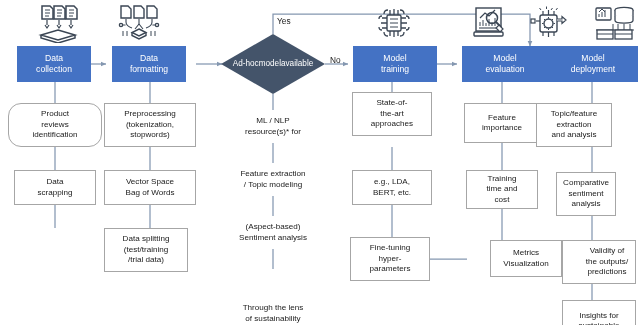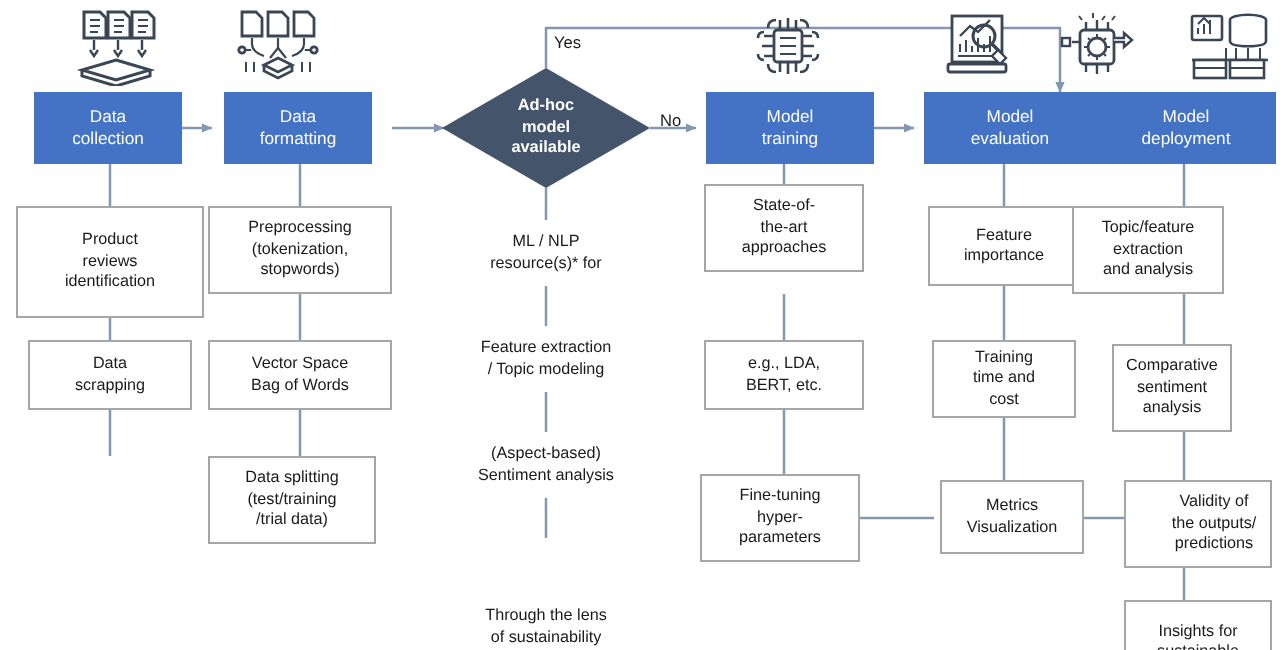--- a/index.html
+++ b/index.html
@@ -33,24 +33,23 @@
   }
   .mainbox span{display:block;}
 
   
   .diamond-wrap{position:absolute;}
   .diamond-shape{
     position:absolute;left:0;top:0;width:100%;height:100%;
   }
   .diamond-label{
     position:absolute;left:0;top:0;width:100%;height:100%;
-    display:flex;flex-direction:column;align-items:center;justify-content:center;
+    display:flex;flex-direction:row;align-items:center;justify-content:center;
     color:#ffffff;font-size:8.2px;line-height:10.4px;text-align:right;
     box-sizing:border-box;
-    font-weight:bold;
   }
 
   
   .sub{
     position:absolute;
     background:#ffffff;
     border:1px solid #a6a6a6;
     display:flex;
     flex-direction:column;
     align-items:center;
@@ -265,21 +264,21 @@
   </div>
 
   <div class="mainbox" style="left:548px;top:46px;width:90px;height:36px;">
     <span>Model</span>
     <span>deployment</span>
   </div>
 
   <div class="branch" style="left:277px;top:16px;">Yes</div>
   <div class="branch" style="left:330px;top:55px;">No</div>
 
-  <div class="sub" style="left:8px;top:103px;width:94px;height:56px;">
+  <div class="sub" style="left:8px;top:103px;width:94px;height:44px;border-radius:13px;">
     <span>Product</span>
     <span>reviews</span>
     <span>identification</span>
   </div>
   <div class="sub" style="left:14px;top:170px;width:82px;height:35px;">
     <span>Data</span>
     <span>scrapping</span>
   </div>
 
   <div class="sub" style="left:104px;top:103px;width:92px;height:44px;">
@@ -331,21 +330,21 @@
 
   <div class="sub" style="left:464px;top:103px;width:76px;height:40px;">
     <span>Feature</span>
     <span>importance</span>
   </div>
   <div class="sub" style="left:466px;top:170px;width:72px;height:39px;">
     <span>Training</span>
     <span>time and</span>
     <span>cost</span>
   </div>
-  <div class="sub" style="left:470px;top:240px;width:72px;height:37px;">
+  <div class="sub" style="left:490px;top:240px;width:72px;height:37px;">
     <span>Metrics</span>
     <span>Visualization</span>
   </div>
 
   <div class="sub" style="left:536px;top:103px;width:76px;height:44px;">
     <span>Topic/feature</span>
     <span>extraction</span>
     <span>and analysis</span>
   </div>
   <div class="sub" style="left:556px;top:172px;width:60px;height:44px;">

